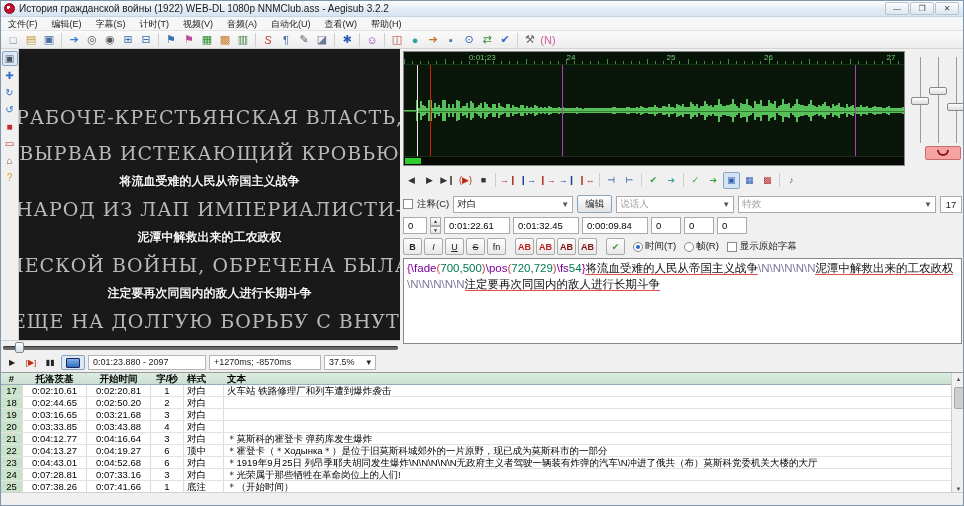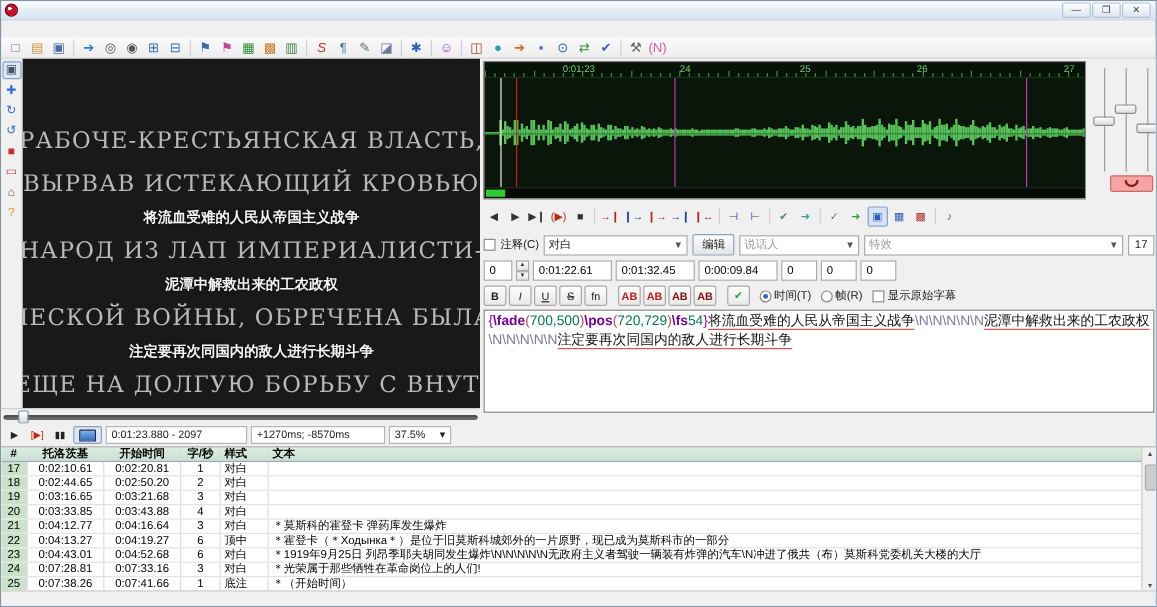--- a/index.html
+++ b/index.html
@@ -136,21 +136,21 @@
   .radio { width:10px; height:10px; border:1px solid #888; border-radius:50%; background:#fff;
     position:relative; flex:none; margin-right:2px; }
   .radio.sel:after { content:""; position:absolute; left:2px; top:2px; width:4px; height:4px;
     border-radius:50%; background:#2a66c8; }
   .r3-group { display:flex; align-items:center; margin-left:6px; }
 
   .text-area { position:absolute; left:3px; top:209px; right:3px; bottom:28px; background:#fff;
     border:1px solid #888; font-size:11.5px; line-height:16px; padding:1px 3px; overflow:hidden;
     font-family:"Liberation Sans","DejaVu Sans",sans-serif; }
   .seg-brace { color:#a000a0; }
-  .seg-tag { color:#7a0099; font-weight:bold; }
+  .seg-tag { color:#7a0099; font-weight:normal; }
   .seg-paren { color:#cc4444; }
   .seg-num { color:#007a50; }
   .seg-nl { color:#7a7a9a; }
   .seg-text { color:#111; border-bottom:1px solid #e05050; }
 
   
   .grid { position:absolute; left:0; top:371px; width:964px; height:122px; background:#fff;
     border-top:1px solid #999; font-size:9.5px; }
   .g-row { display:flex; height:12px; line-height:12px; border-bottom:1px solid #e3e3e3;
     white-space:nowrap; }
@@ -172,27 +172,39 @@
   .statusbar { position:absolute; left:0; bottom:0; width:964px; height:13px; background:#f0f0f0;
     border-top:1px solid #d0d0d0; }
 </style>
 </head>
 <body>
 
 <div class="app">
 
   <div class="titlebar">
     <div class="app-icon"></div>
+    <div class="title-text">История гражданской войны (1922) WEB-DL 1080p NNMClub.ass - Aegisub 3.2.2</div>
     <div class="win-btns" id="win-btns">
         <div class="win-btn">—</div>
         <div class="win-btn">❐</div>
         <div class="win-btn">✕</div>
       </div>
   </div>
 
+  <div class="menubar" id="menubar">
+      <div class="menu-item">文件(F)</div>
+      <div class="menu-item">编辑(E)</div>
+      <div class="menu-item">字幕(S)</div>
+      <div class="menu-item">计时(T)</div>
+      <div class="menu-item">视频(V)</div>
+      <div class="menu-item">音频(A)</div>
+      <div class="menu-item">自动化(U)</div>
+      <div class="menu-item">查看(W)</div>
+      <div class="menu-item">帮助(H)</div>
+    </div>
 
   <div class="toolbar" id="toolbar">
       <div class="tb-btn" style="color: rgb(102, 119, 136);">□</div>
       <div class="tb-btn" style="color: rgb(200, 155, 60);">▤</div>
       <div class="tb-btn" style="color: rgb(74, 111, 165);">▣</div>
       <div class="tb-sep"></div>
       <div class="tb-btn" style="color: rgb(46, 127, 212);">➔</div>
       <div class="tb-btn" style="color: rgb(85, 85, 85);">◎</div>
       <div class="tb-btn" style="color: rgb(85, 85, 85);">◉</div>
       <div class="tb-btn" style="color: rgb(58, 111, 176);">⊞</div>
@@ -649,21 +661,21 @@
         </div>
 
       <div class="edit-row1">
         <span class="chk"></span>
         <span>注释(C)</span>
         <div class="combo" style="width:120px">
           <span>对白</span>
             <span class="arrow">▼</span>
         </div>
         <div class="btn">编辑</div>
-        <div class="combo ghost" style="width:100px">
+        <div class="combo ghost" style="width:118px">
           <span>说话人</span>
             <span class="arrow">▼</span>
         </div>
         <div class="combo ghost" style="flex:1">
           <span>特效</span>
             <span class="arrow">▼</span>
         </div>
         <div class="cps-box">17</div>
       </div>
 
@@ -721,20 +733,21 @@
         <div class="g-c c-cps">字/秒</div>
         <div class="g-c c-style">样式</div>
         <div class="g-c c-text">文本</div>
       </div>
       <div class="g-row">
         <div class="g-c c-num">17</div>
         <div class="g-c c-start">0:02:10.61</div>
         <div class="g-c c-end">0:02:20.81</div>
         <div class="g-c c-cps">1</div>
         <div class="g-c c-style">对白</div>
+        <div class="g-c c-text">火车站 铁路修理厂和列车遭到爆炸袭击</div>
       </div>
       <div class="g-row">
         <div class="g-c c-num">18</div>
         <div class="g-c c-start">0:02:44.65</div>
         <div class="g-c c-end">0:02:50.20</div>
         <div class="g-c c-cps">2</div>
         <div class="g-c c-style">对白</div>
       </div>
       <div class="g-row">
         <div class="g-c c-num">19</div>

